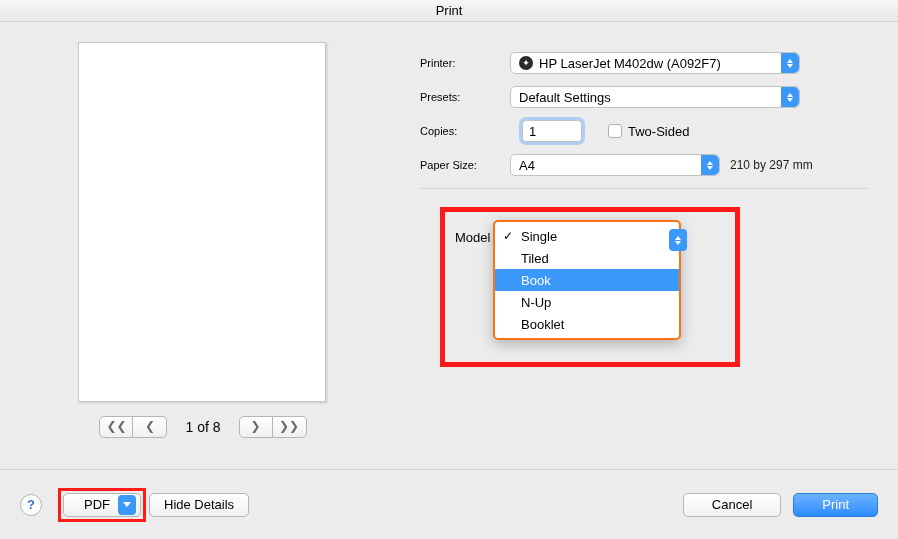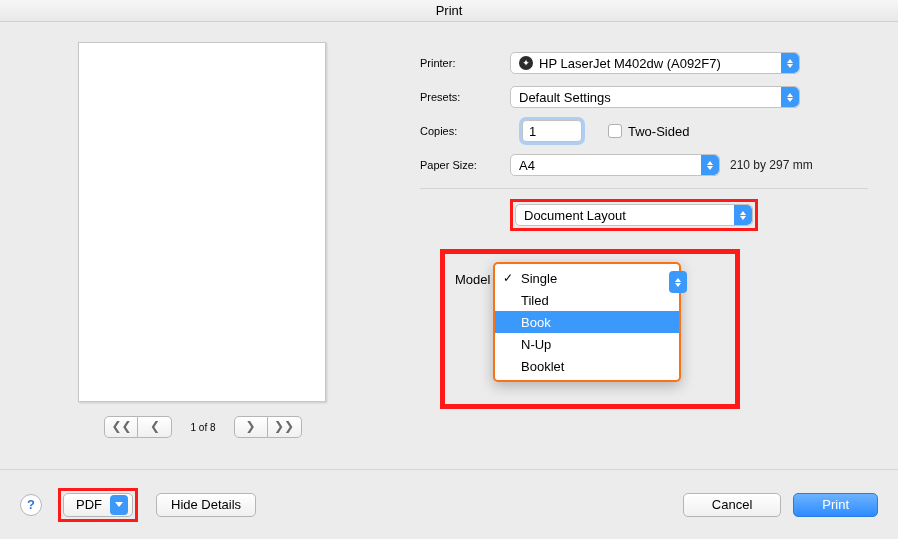--- a/index.html
+++ b/index.html
@@ -28,21 +28,21 @@
   }
   .pager { display:flex; align-items:center; gap:8px; margin-top:14px; justify-content:center;}
   .pager-group { display:flex; }
   .pager-btn {
     width:34px; height:22px; background:linear-gradient(#ffffff,#f0f0f0);
     border:1px solid #b5b5b5; font-size:12px; line-height:18px; text-align:center;
     color:#6a6a6a;
   }
   .pager-group .pager-btn:first-child{border-top-left-radius:5px;border-bottom-left-radius:5px;}
   .pager-group .pager-btn:last-child{border-top-right-radius:5px;border-bottom-right-radius:5px;border-left:none;}
-  .pager-label{font-size:10px; padding:0 10px;}
+  .pager-label{font-size:14px; padding:0 10px;}
   .settings { position:absolute; top:30px; left:420px; right:30px; }
   .row { display:flex; align-items:center; margin-bottom:12px; }
   .row-label { width:90px; text-align:left; padding-right:26px; font-size:11px; }
   .select {
     height:22px; display:flex; align-items:center; background:#fff;
     border:1px solid #c3c3c3; border-radius:5px; position:relative;
     padding:0 24px 0 8px; font-size:13px;
   }
   .select .arrows{
     position:absolute; right:0; top:0; bottom:0; width:18px;
@@ -85,29 +85,29 @@
     border-top:1px solid #d5d5d5; display:flex; align-items:center; padding:0 20px;
   }
   .help-btn{
     width:22px;height:22px;border:1px solid #b5b5b5;border-radius:11px;background:#fff;
     display:flex;align-items:center;justify-content:center;color:#3572d6;font-weight:bold;font-size:13px;
   }
   .pdf-wrap{ margin-left:16px; }
   .pdf-btn{
     height:24px;min-width:56px;background:linear-gradient(#ffffff,#f0f0f0);
     border:1px solid #b5b5b5;border-radius:5px; display:flex; align-items:center;
-    padding:0 4px 0 12px; position:relative;
+    padding:0 4px 0 20px; position:relative;
   }
   .pdf-btn .drop-arr{
     width:18px;height:20px;margin-left:8px;background:#3b99fc;border-radius:4px;
     display:flex;align-items:center;justify-content:center;
   }
   .pdf-btn .drop-arr::after{content:"";border-left:4px solid transparent;border-right:4px solid transparent;border-top:5px solid #fff;}
   .hide-details{
-    height:24px; padding:0 14px; margin-left:18px; background:linear-gradient(#ffffff,#f0f0f0);
+    height:24px; padding:0 14px; margin-left:3px; background:linear-gradient(#ffffff,#f0f0f0);
     border:1px solid #b5b5b5; border-radius:5px; display:flex; align-items:center;
   }
   .spacer{flex:1;}
   .btn{
     height:24px; padding:0 28px; border-radius:5px; border:1px solid #b5b5b5;
     background:linear-gradient(#ffffff,#f0f0f0); display:flex; align-items:center; margin-left:12px;
   }
   .btn.primary{
     background:linear-gradient(#6cb3ff,#2e8cff); border:1px solid #2a7de0; color:#fff; min-width:70px; justify-content:center;
   }
@@ -166,28 +166,20 @@
       <div class="row-label">Paper Size:</div>
       <div class="select" style="width:210px;">
         <span>A4</span>
         <span class="arrows"></span>
       </div>
       <span class="paper-note">210 by 297 mm</span>
     </div>
 
     <hr class="hr">
 
-    <div class="doclayout-wrap">
-      <span class="red-box">
-        <span class="select" style="width:238px;">
-          <span>Document Layout</span>
-          <span class="arrows"></span>
-        </span>
-      </span>
-    </div>
 
     <div class="model-area">
       <div class="red-box-big">
         <span class="model-label">Model</span>
         <div class="dropdown">
           <span class="dropdown-arrows"></span>
           <div class="opt selected">Single</div>
           <div class="opt">Tiled</div>
           <div class="opt highlight">Book</div>
           <div class="opt">N-Up</div>

